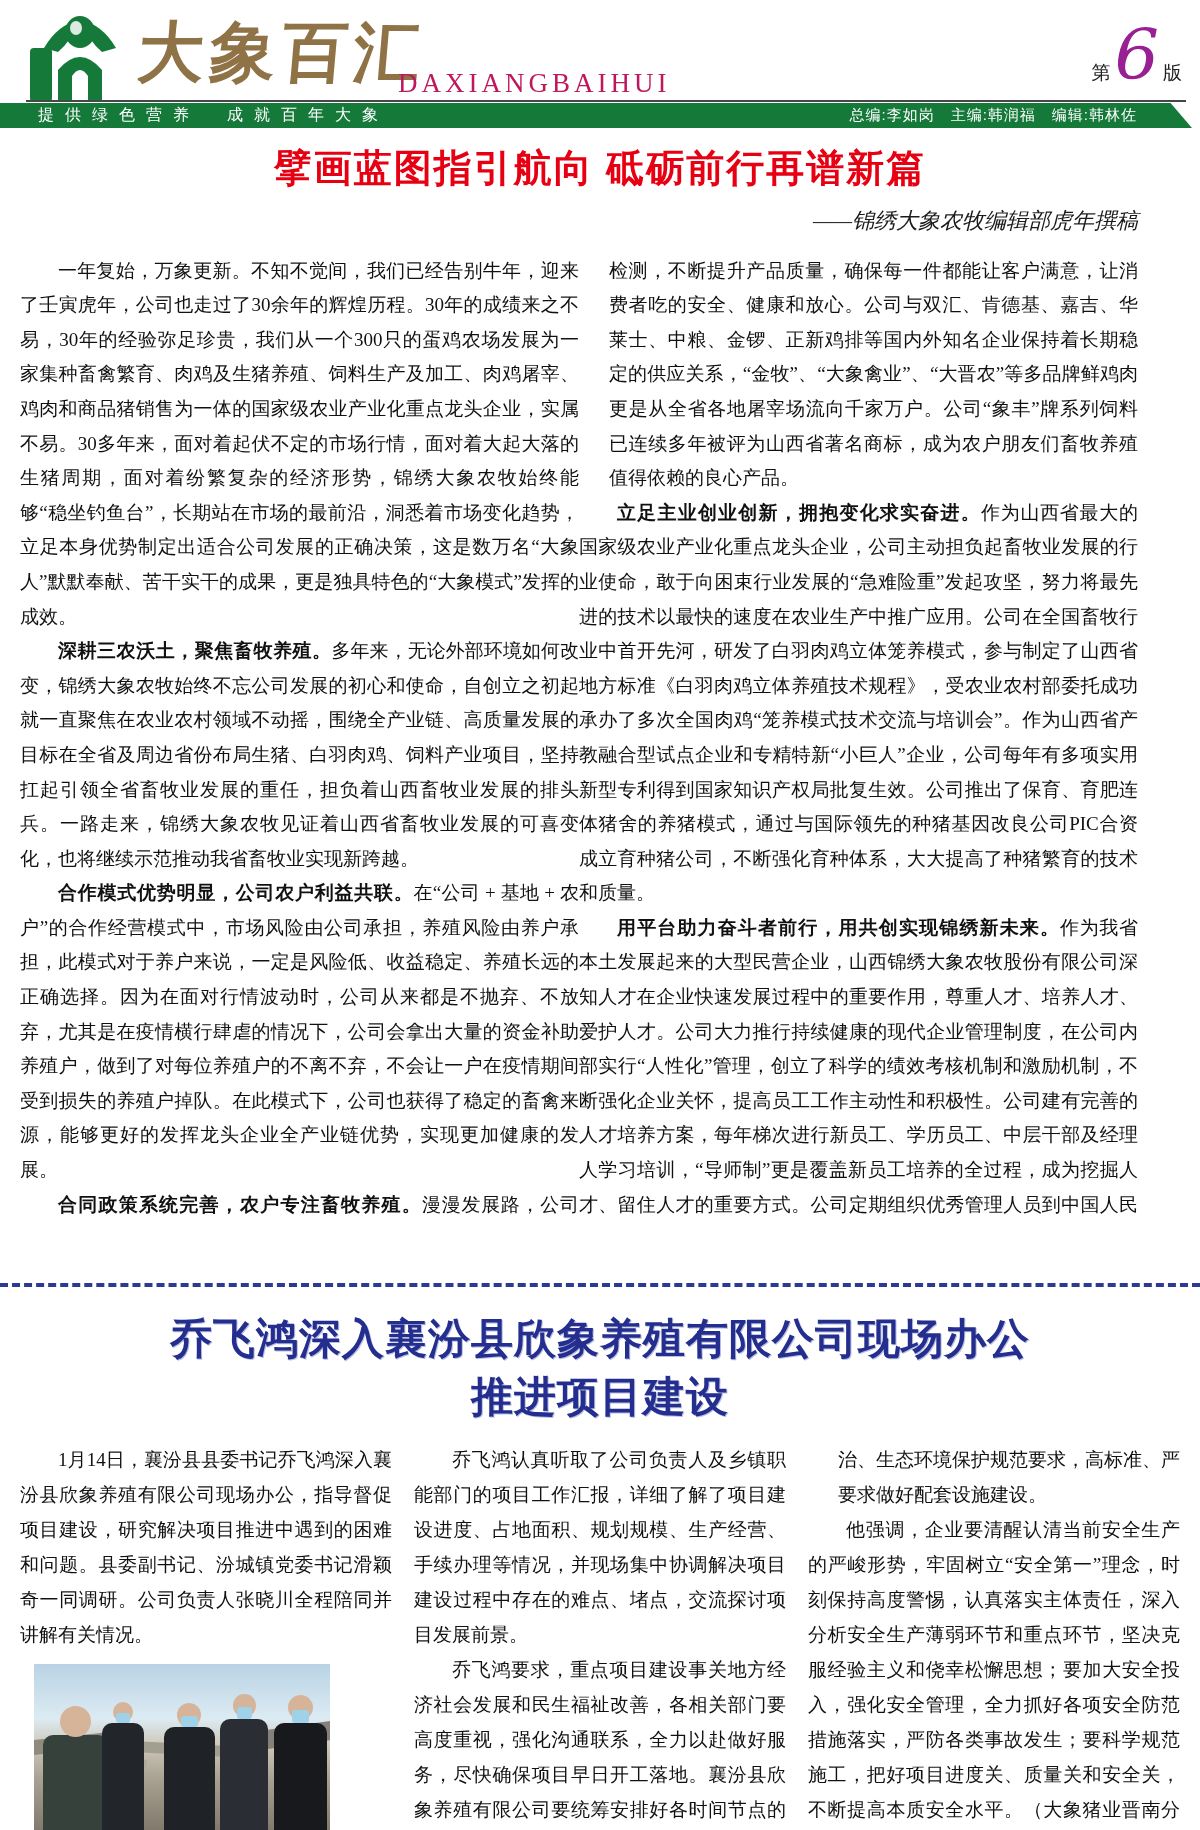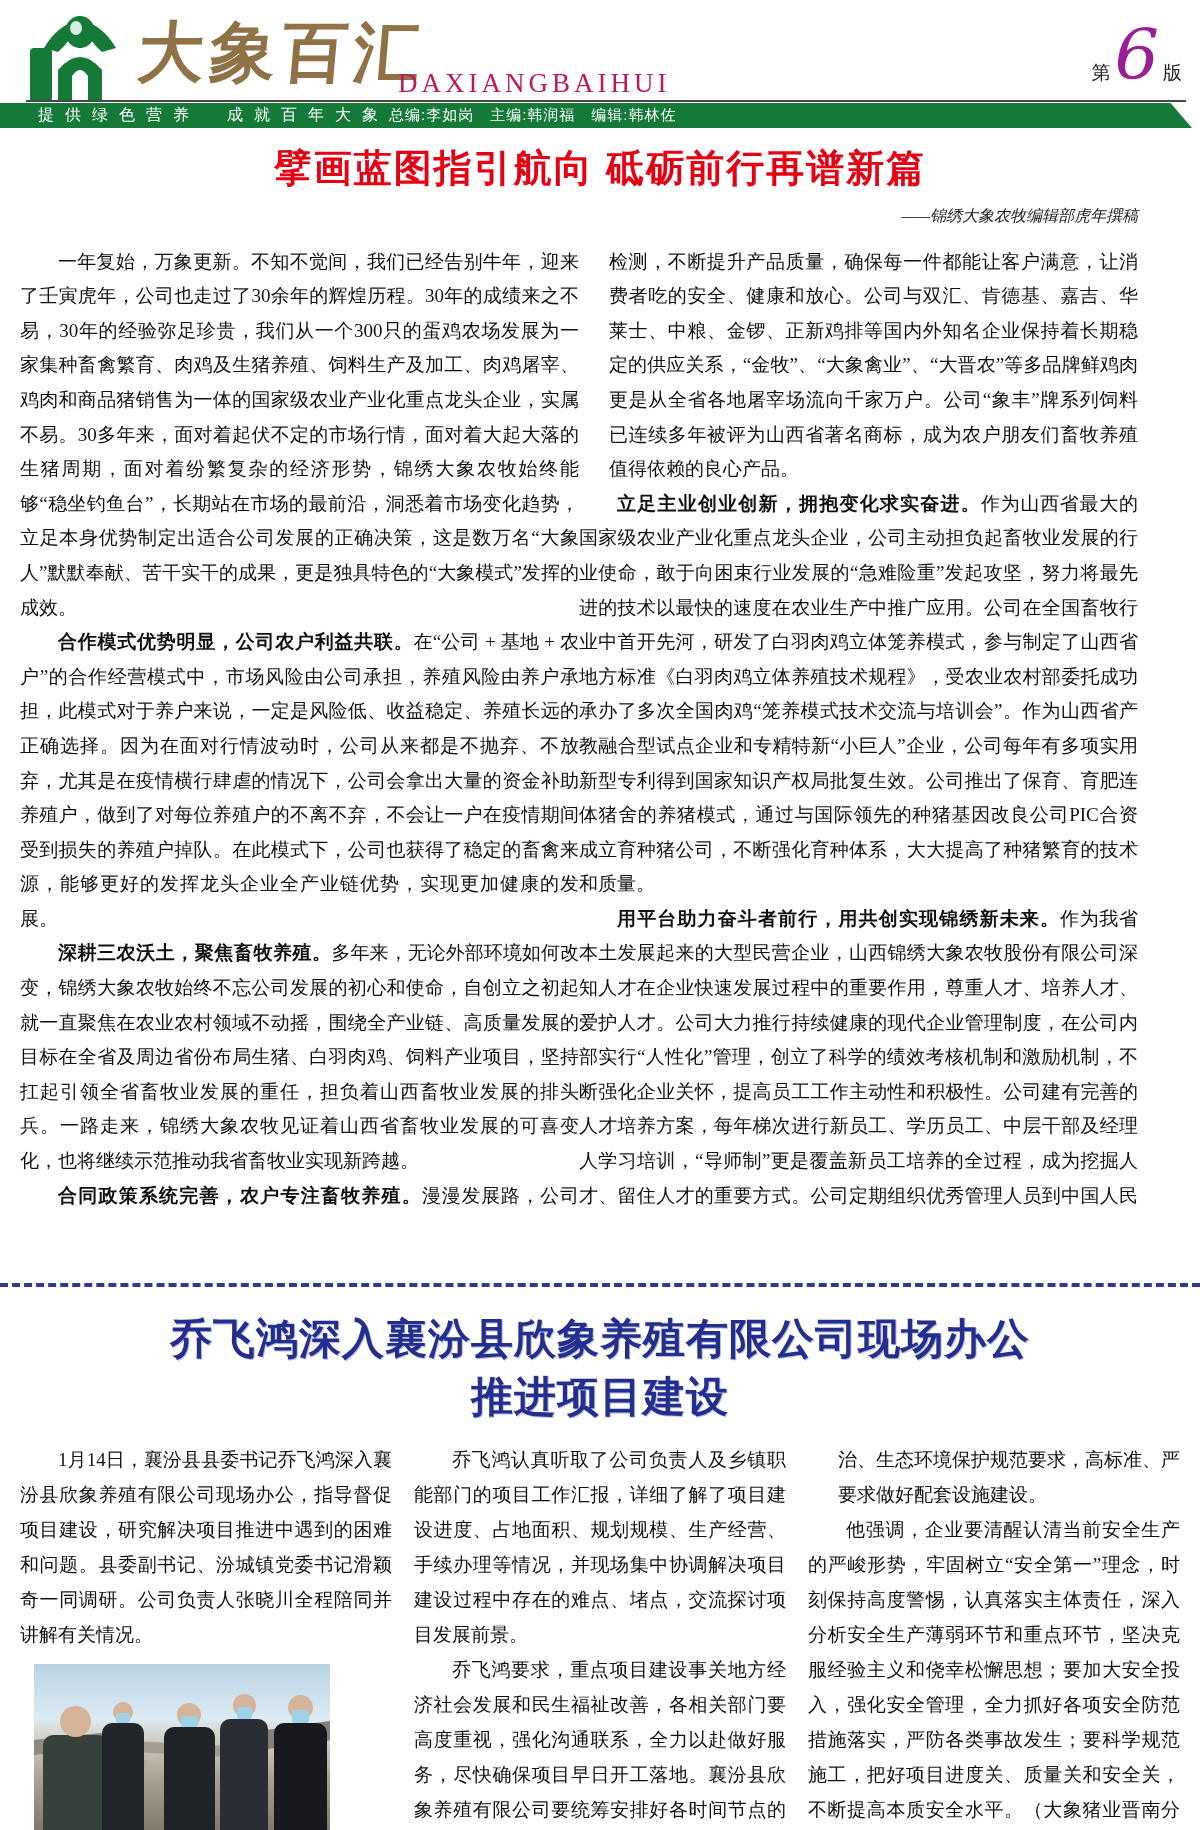--- a/index.html
+++ b/index.html
@@ -11,29 +11,29 @@
   .brand{position:absolute;left:138px;top:2px;font-size:66px;font-weight:bold;color:#8f7246;
          letter-spacing:6px;transform:skewX(-5deg);font-family:"Liberation Serif",serif;white-space:nowrap;}
   .pinyin{position:absolute;left:398px;top:62px;font-size:27px;color:#be185d;letter-spacing:4px;
           font-family:"Liberation Serif",serif;}
   .pageno{position:absolute;right:18px;top:14px;display:flex;align-items:flex-end;line-height:1;}
   .pageno .small{font-size:19px;color:#222;padding-bottom:8px;font-family:"Liberation Sans",sans-serif;}
   .pageno .big{font-size:70px;color:#982092;font-family:"DejaVu Serif",serif;font-style:italic;padding:0 4px;}
   .header-rule{position:absolute;top:100px;left:26px;width:1160px;height:2px;background:#474747;}
   
   .banner{position:absolute;top:103px;left:0;width:1192px;height:25px;background:#15793a;
-          display:flex;align-items:center;justify-content:flex-start;box-sizing:border-box;
+          display:flex;align-items:center;justify-content:space-between;box-sizing:border-box;
           padding:0 55px 0 38px;clip-path:polygon(0 0,98.2% 0,100% 100%,0 100%);}
   .banner .slogan{color:#fff;font-size:16px;letter-spacing:11px;white-space:nowrap;font-family:"Liberation Serif",serif;}
   .banner .staff{color:#ffffff;font-size:15px;letter-spacing:1px;white-space:nowrap;font-family:"Liberation Sans",sans-serif;}
   
   .article1{position:absolute;top:146px;left:20px;width:1160px;}
   .title1{margin:0;text-align:center;font-size:38px;line-height:1.2;font-weight:900;color:#e60012;
           font-family:"Liberation Sans",sans-serif;letter-spacing:2px;white-space:nowrap;}
-  .byline{margin-top:14px;text-align:right;padding-right:42px;font-size:16px;font-style:italic;
+  .byline{margin-top:14px;text-align:right;padding-right:42px;font-size:22px;font-style:italic;
           color:#1a1a1a;font-family:"Liberation Serif",serif;}
   .cols2{display:flex;margin-top:18px;}
   .cols2 .col{width:559px;height:965px;overflow:hidden;text-align:justify;font-size:19px;line-height:34.6px;}
   .para{margin:0;text-indent:2em;}
   .para.noindent{text-indent:0;margin-left:30px;}
   .para b{font-family:"Liberation Sans",sans-serif;font-weight:bold;letter-spacing:0.5px;}
   
   .divider{position:absolute;top:1283px;left:0;width:1200px;border-top:4px dashed #2b3a94;}
   
   .article2{position:absolute;top:1310px;left:20px;width:1160px;}
@@ -90,22 +90,22 @@
     <span class="slogan">提供绿色营养　成就百年大象</span>
     <span class="staff">总编:李如岗　主编:韩润福　编辑:韩林佐</span>
   </div>
 
   <div class="article1">
     <h1 class="title1">擘画蓝图指引航向 砥砺前行再谱新篇</h1>
     <div class="byline">——锦绣大象农牧编辑部虎年撰稿</div>
     <div class="cols2">
       <div class="col">
           <p class="para">一年复始，万象更新。不知不觉间，我们已经告别牛年，迎来了壬寅虎年，公司也走过了30余年的辉煌历程。30年的成绩来之不易，30年的经验弥足珍贵，我们从一个300只的蛋鸡农场发展为一家集种畜禽繁育、肉鸡及生猪养殖、饲料生产及加工、肉鸡屠宰、鸡肉和商品猪销售为一体的国家级农业产业化重点龙头企业，实属不易。30多年来，面对着起伏不定的市场行情，面对着大起大落的生猪周期，面对着纷繁复杂的经济形势，锦绣大象农牧始终能够“稳坐钓鱼台”，长期站在市场的最前沿，洞悉着市场变化趋势，立足本身优势制定出适合公司发展的正确决策，这是数万名“大象人”默默奉献、苦干实干的成果，更是独具特色的“大象模式”发挥的成效。</p>
+          <p class="para"><b>深耕三农沃土，聚焦畜牧养殖。</b>多年来，无论外部环境如何改变，锦绣大象农牧始终不忘公司发展的初心和使命，自创立之初起就一直聚焦在农业农村领域不动摇，围绕全产业链、高质量发展的目标在全省及周边省份布局生猪、白羽肉鸡、饲料产业项目，坚持扛起引领全省畜牧业发展的重任，担负着山西畜牧业发展的排头兵。一路走来，锦绣大象农牧见证着山西省畜牧业发展的可喜变化，也将继续示范推动我省畜牧业实现新跨越。</p>
           <p class="para"><b>合作模式优势明显，公司农户利益共联。</b>在“公司 + 基地 + 农户”的合作经营模式中，市场风险由公司承担，养殖风险由养户承担，此模式对于养户来说，一定是风险低、收益稳定、养殖长远的正确选择。因为在面对行情波动时，公司从来都是不抛弃、不放弃，尤其是在疫情横行肆虐的情况下，公司会拿出大量的资金补助养殖户，做到了对每位养殖户的不离不弃，不会让一户在疫情期间受到损失的养殖户掉队。在此模式下，公司也获得了稳定的畜禽来源，能够更好的发挥龙头企业全产业链优势，实现更加健康的发展。</p>
-          <p class="para"><b>深耕三农沃土，聚焦畜牧养殖。</b>多年来，无论外部环境如何改变，锦绣大象农牧始终不忘公司发展的初心和使命，自创立之初起就一直聚焦在农业农村领域不动摇，围绕全产业链、高质量发展的目标在全省及周边省份布局生猪、白羽肉鸡、饲料产业项目，坚持扛起引领全省畜牧业发展的重任，担负着山西畜牧业发展的排头兵。一路走来，锦绣大象农牧见证着山西省畜牧业发展的可喜变化，也将继续示范推动我省畜牧业实现新跨越。</p>
           <p class="para"><b>合同政策系统完善，农户专注畜牧养殖。</b>漫漫发展路，公司紧紧围绕“养好一只鸡、养好一头猪、喂好一吨料”的发展战略，推行“统一提供种鸡苗和猪苗、统一提供饲料、统一提供药品、统一制定防疫程序、统一回收”的“五统一”办法与“鸡、猪苗价格固定、饲料价格固定、回收价格固定”的“三统一”政策和“养殖利润有保障，产品品质有保障”的“两保障”效果。在这样的合同政策中，农户只需将精力集中于养殖端，管理好场区禽畜，便可获得金额不菲的可观利润。</p>
         </div>
       <div class="col">
           <p class="para noindent">检测，不断提升产品质量，确保每一件都能让客户满意，让消费者吃的安全、健康和放心。公司与双汇、肯德基、嘉吉、华莱士、中粮、金锣、正新鸡排等国内外知名企业保持着长期稳定的供应关系，“金牧”、“大象禽业”、“大晋农”等多品牌鲜鸡肉更是从全省各地屠宰场流向千家万户。公司“象丰”牌系列饲料已连续多年被评为山西省著名商标，成为农户朋友们畜牧养殖值得依赖的良心产品。</p>
           <p class="para"><b>立足主业创业创新，拥抱变化求实奋进。</b>作为山西省最大的国家级农业产业化重点龙头企业，公司主动担负起畜牧业发展的行业使命，敢于向困束行业发展的“急难险重”发起攻坚，努力将最先进的技术以最快的速度在农业生产中推广应用。公司在全国畜牧行业中首开先河，研发了白羽肉鸡立体笼养模式，参与制定了山西省地方标准《白羽肉鸡立体养殖技术规程》，受农业农村部委托成功承办了多次全国肉鸡“笼养模式技术交流与培训会”。作为山西省产教融合型试点企业和专精特新“小巨人”企业，公司每年有多项实用新型专利得到国家知识产权局批复生效。公司推出了保育、育肥连体猪舍的养猪模式，通过与国际领先的种猪基因改良公司PIC合资成立育种猪公司，不断强化育种体系，大大提高了种猪繁育的技术和质量。</p>
           <p class="para"><b>用平台助力奋斗者前行，用共创实现锦绣新未来。</b>作为我省本土发展起来的大型民营企业，山西锦绣大象农牧股份有限公司深知人才在企业快速发展过程中的重要作用，尊重人才、培养人才、爱护人才。公司大力推行持续健康的现代企业管理制度，在公司内部实行“人性化”管理，创立了科学的绩效考核机制和激励机制，不断强化企业关怀，提高员工工作主动性和积极性。公司建有完善的人才培养方案，每年梯次进行新员工、学历员工、中层干部及经理人学习培训，“导师制”更是覆盖新员工培养的全过程，成为挖掘人才、留住人才的重要方式。公司定期组织优秀管理人员到中国人民大学、中国农业大学进修学习，引进最新的管理理念，不断优化核心竞争力。</p>
         </div>
     </div>
   </div>
 

